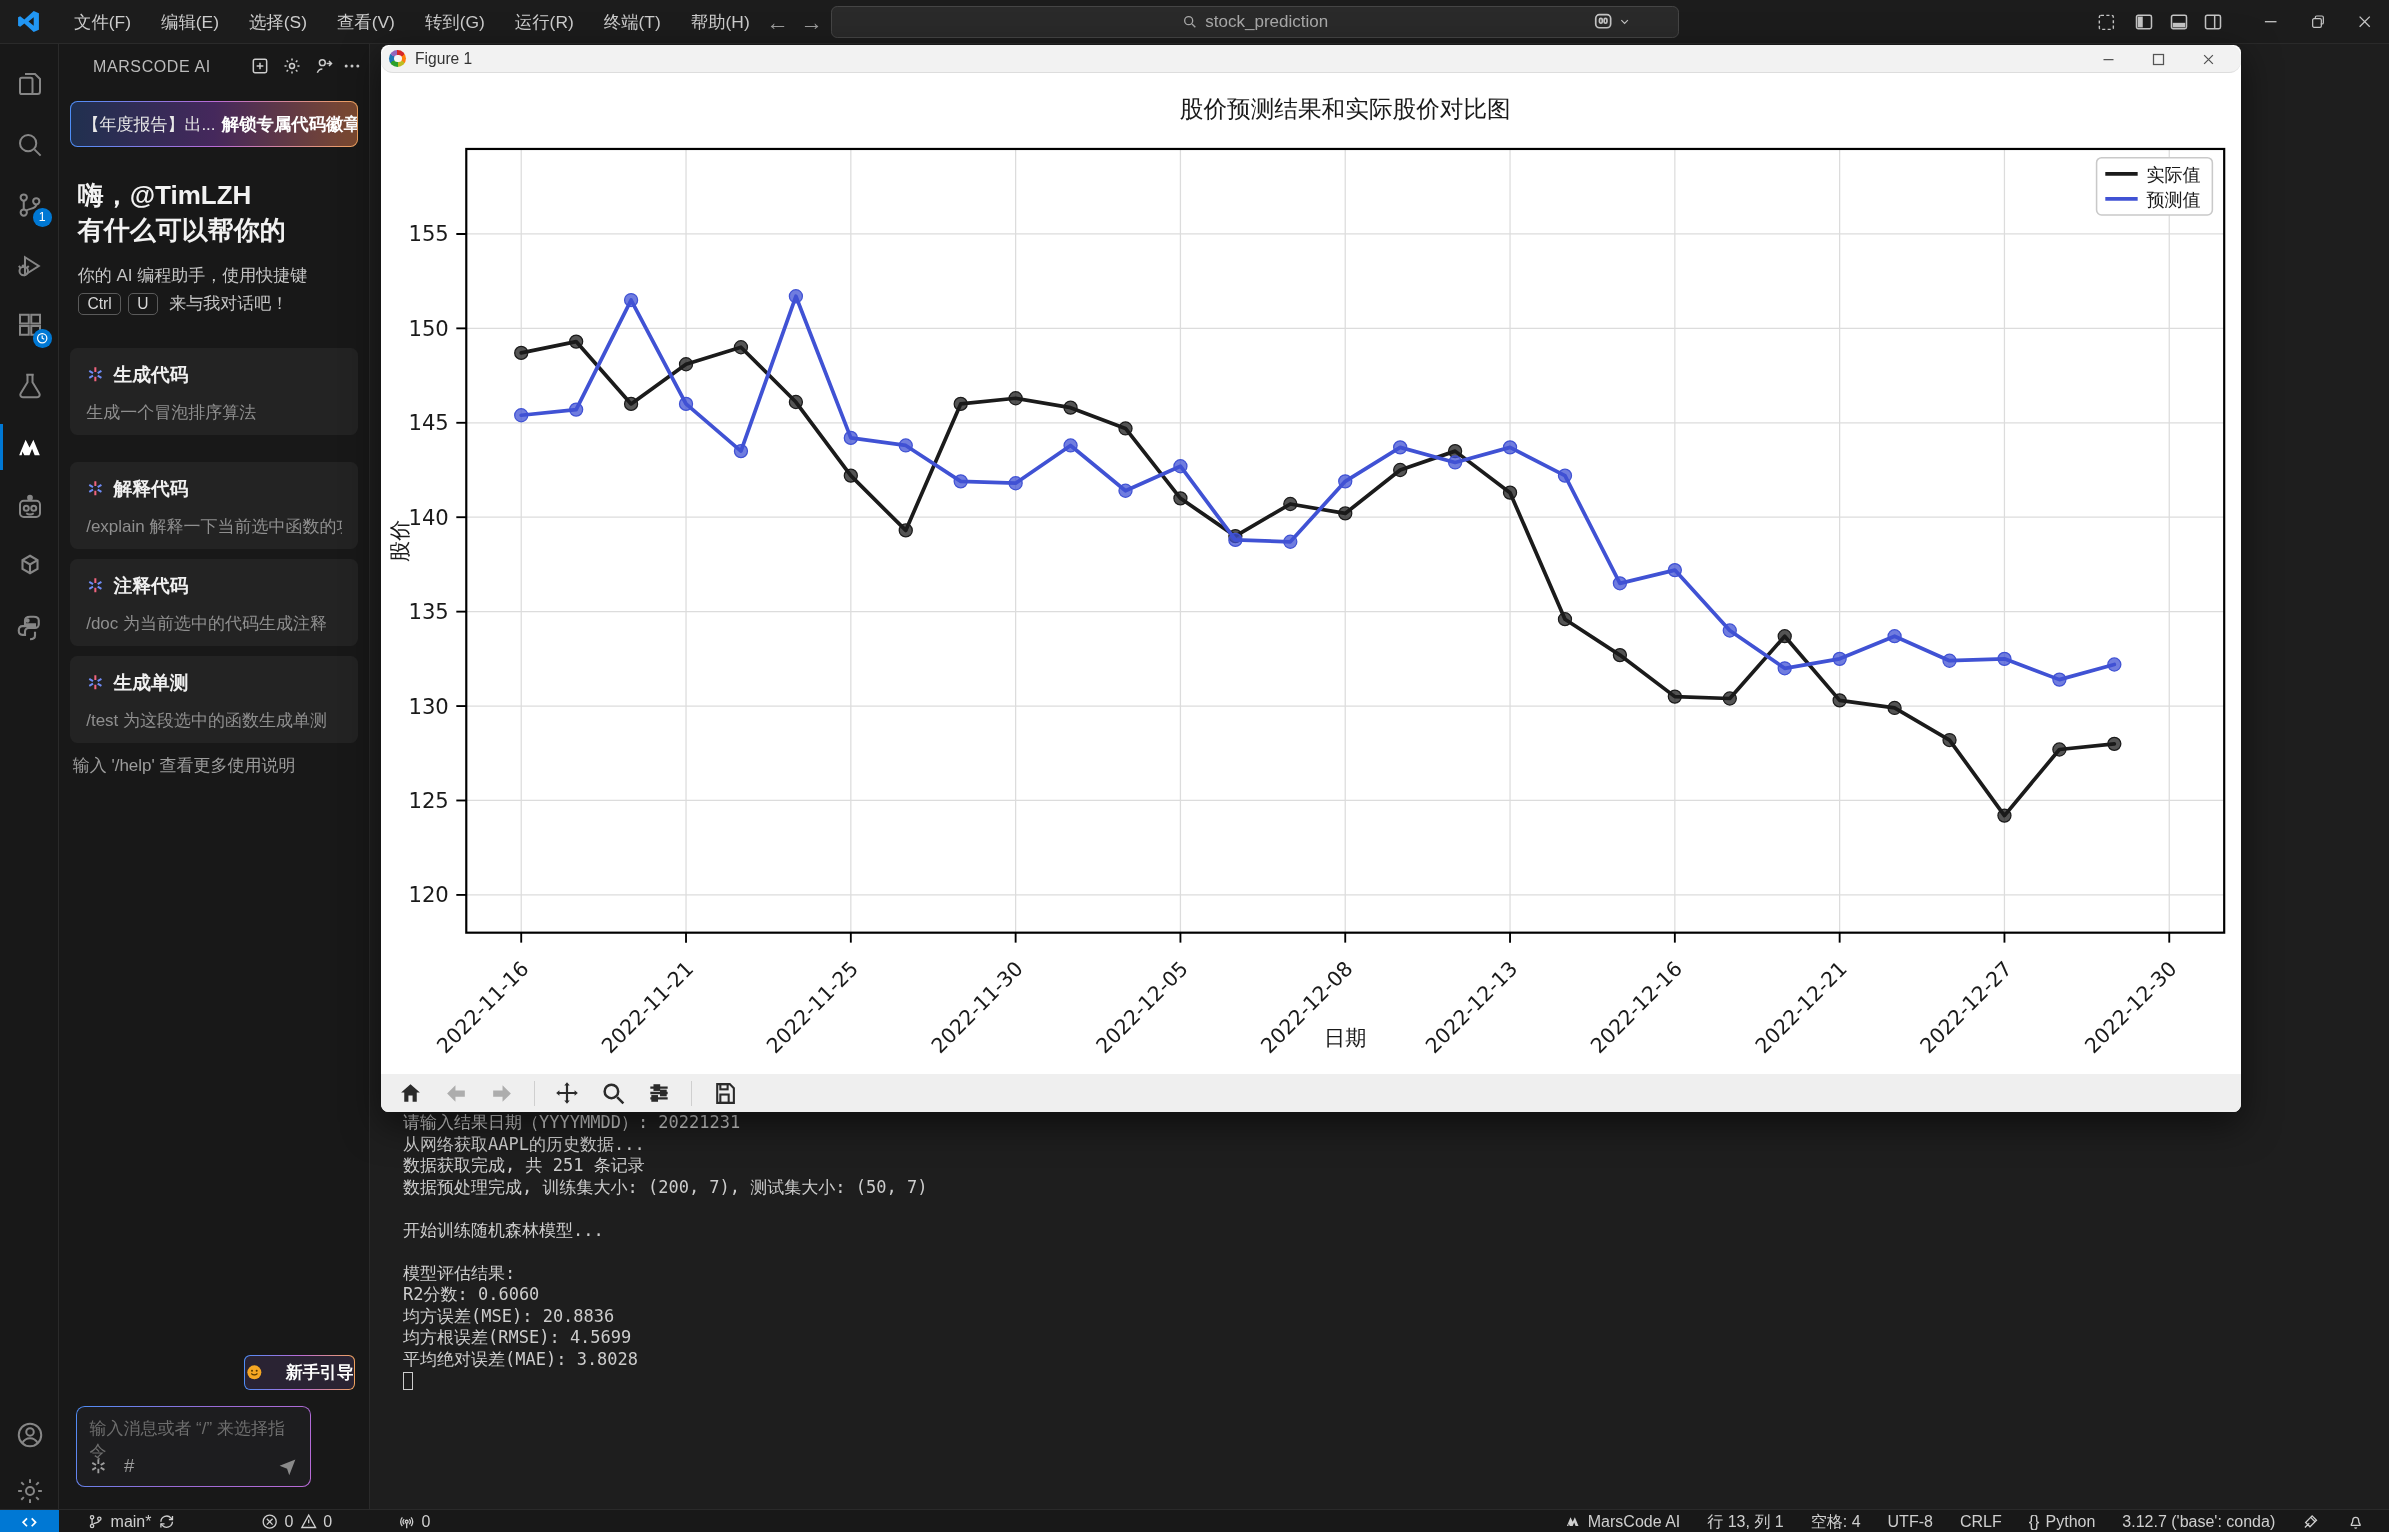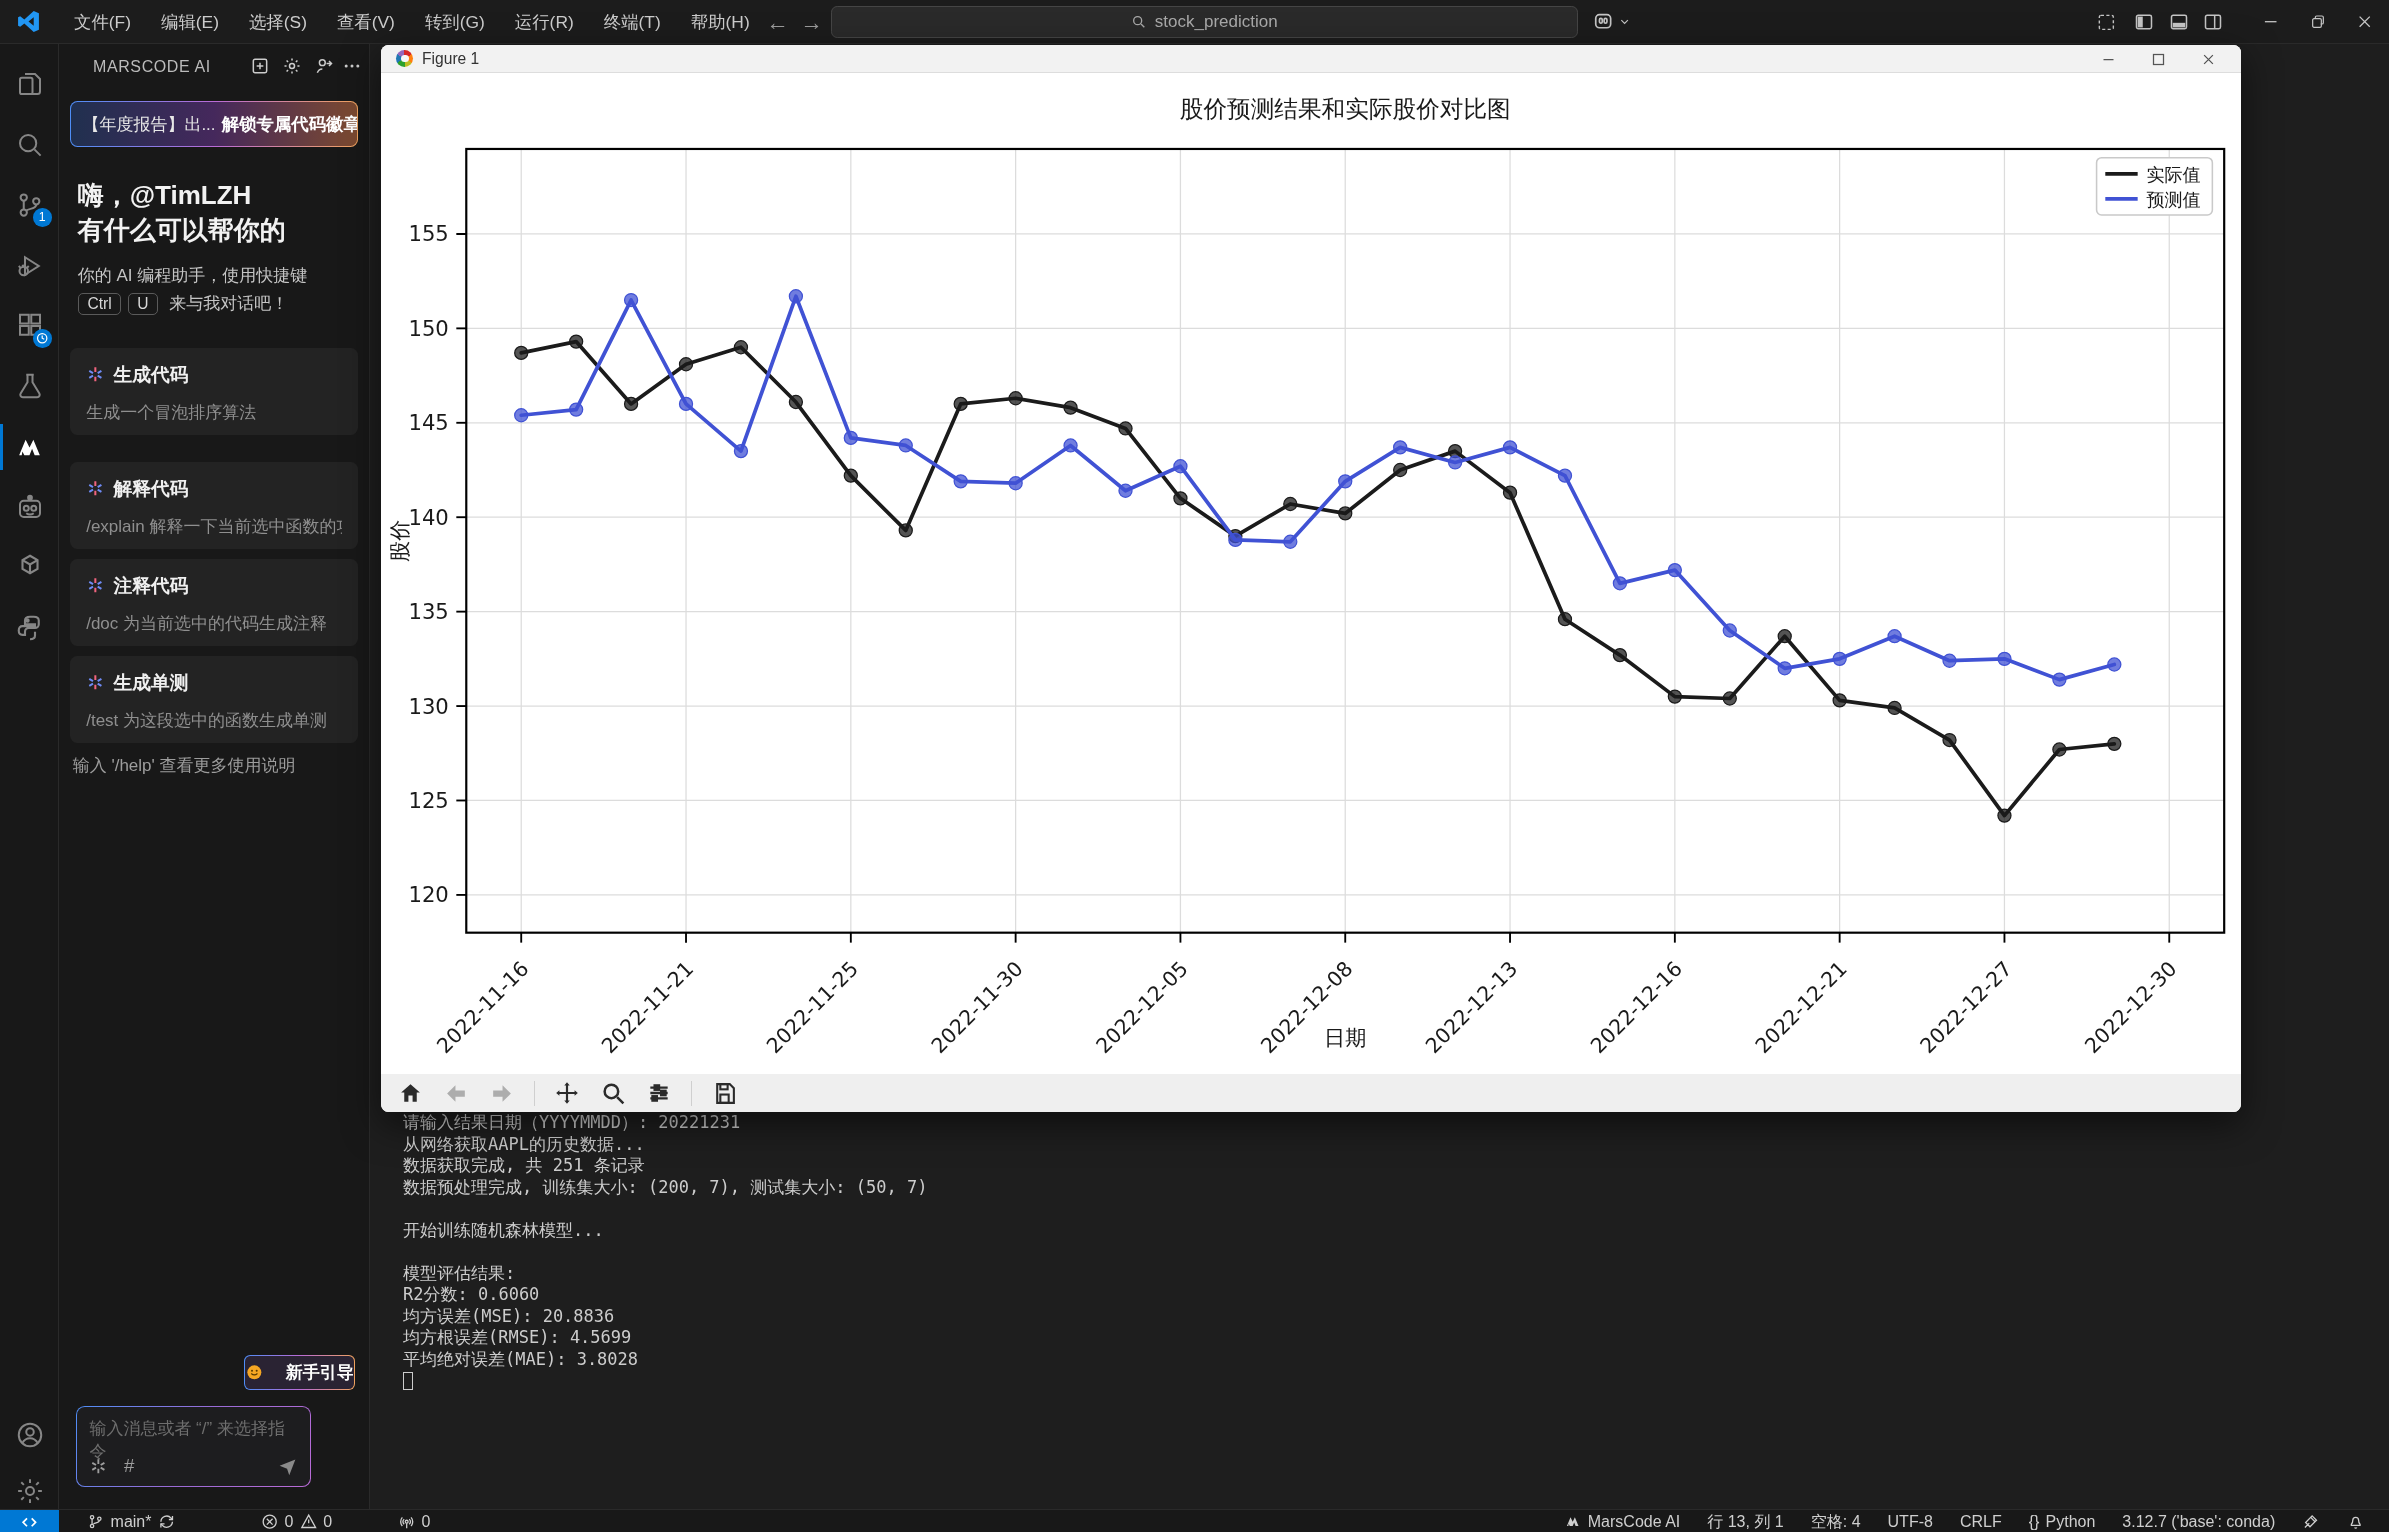--- a/index.html
+++ b/index.html
@@ -8,21 +8,21 @@
   #root { position:absolute; inset:0; width:2389px; height:1533px; }
   .abs { position:absolute; }
 
   
   #titlebar { left:0; top:0; width:2389px; height:44px; background:#1c1c1c;
     border-bottom:0.6px solid #2a2a2a; color:#cccccc; }
   #menus { position:absolute; left:59px; top:0; height:44px; display:flex; align-items:center; }
   .menu-item { padding:0 15px; font-size:17.4px; color:#cccccc; height:32px; line-height:32px; border-radius:6.2px; }
   .navarrow { position:absolute; top:8.7px; width:27px; height:27px; color:#9d9d9d; font-size:22.4px;
     text-align:center; line-height:27px; }
-  #searchbox { position:absolute; left:831px; top:5.6px; width:747px; height:32px; background:#2a2a2a;
+  #searchbox { position:absolute; left:831px; top:5.6px; width:848px; height:32px; background:#2a2a2a;
     border:0.6px solid #454545; border-radius:6.2px; display:flex; align-items:center; justify-content:center;
     color:#a9a9a9; font-size:17px; gap:7.5px; }
   .winbtn { position:absolute; top:0px; width:40px; height:44px; display:flex; align-items:center;
     justify-content:center; color:#c5c5c5; }
 
   
   #activitybar { left:0; top:44px; width:59px; height:1465px; background:#181818; border-right:0.6px solid #2a2a2a; }
   .act-item { position:absolute; left:0; width:59px; height:56px; display:flex; align-items:center; justify-content:center; color:#868686; }
   .act-item.active { color:#ffffff; }
   .act-item.active::before { content:""; position:absolute; left:0; top:5px; bottom:5px; width:2.5px; background:#0078d4; }
@@ -65,21 +65,21 @@
   #editor-bg { left:370px; top:44px; width:2019px; height:1465px; background:#1e1e1e; }
   #terminal { position:absolute; left:403px; top:1112px; font-family:"DejaVu Sans Mono", monospace;
     font-size:17px; line-height:21.5px; color:#cccccc; white-space:pre; }
   .cursor-box { display:inline-block; width:10px; height:17.4px; border:1.2px solid #cccccc; vertical-align:middle; }
   #watermark { position:absolute; right:31px; top:1469px; color:#9b9b9b; font-size:18.7px; }
 
   
   #figwin { left:381px; top:45px; width:1860px; height:1067px; background:#ffffff; border-radius:7.5px;
     box-shadow:0 11.2px 37px rgba(0,0,0,.55); overflow:hidden; }
   #fig-titlebar { position:absolute; left:0; top:0; width:1860px; height:28px; background:#f2f2f2;
-    border-bottom:0.6px solid #dddddd; display:flex; align-items:center; padding:0 15px; gap:8.7px; }
+    border-bottom:0.6px solid #dddddd; display:flex; align-items:center; padding:0 8px; gap:8.7px;border-radius:12px; }
   #fig-title { color:#333; font-size:15.6px; }
   .figbtn { position:absolute; top:0; width:44px; height:28px; display:flex; align-items:center; justify-content:center; color:#555; }
   #mpl-logo { width:17.4px; height:17.4px; border-radius:50%;
     background:conic-gradient(#d62728 0 60deg,#ff7f0e 0 120deg,#bcbd22 0 180deg,#2ca02c 0 240deg,#1f77b4 0 300deg,#9467bd 0 360deg); position:relative; }
   #mpl-logo::after { content:""; position:absolute; left:5px; top:5px; width:7.5px; height:7.5px; border-radius:50%; background:#f7f7f7; }
   #fig-toolbar { position:absolute; left:0; top:1029px; width:1860px; height:38px; background:#efefef;
     display:flex; align-items:center; gap:18.7px; padding-left:16px; }
   .tool-icon { width:27px; height:27px; display:flex; align-items:center; justify-content:center; color:#2b2b2b; }
   .tool-icon.disabled { color:#adadad; }
   .tool-sep { width:1.2px; height:25px; background:#cfcfcf; }

